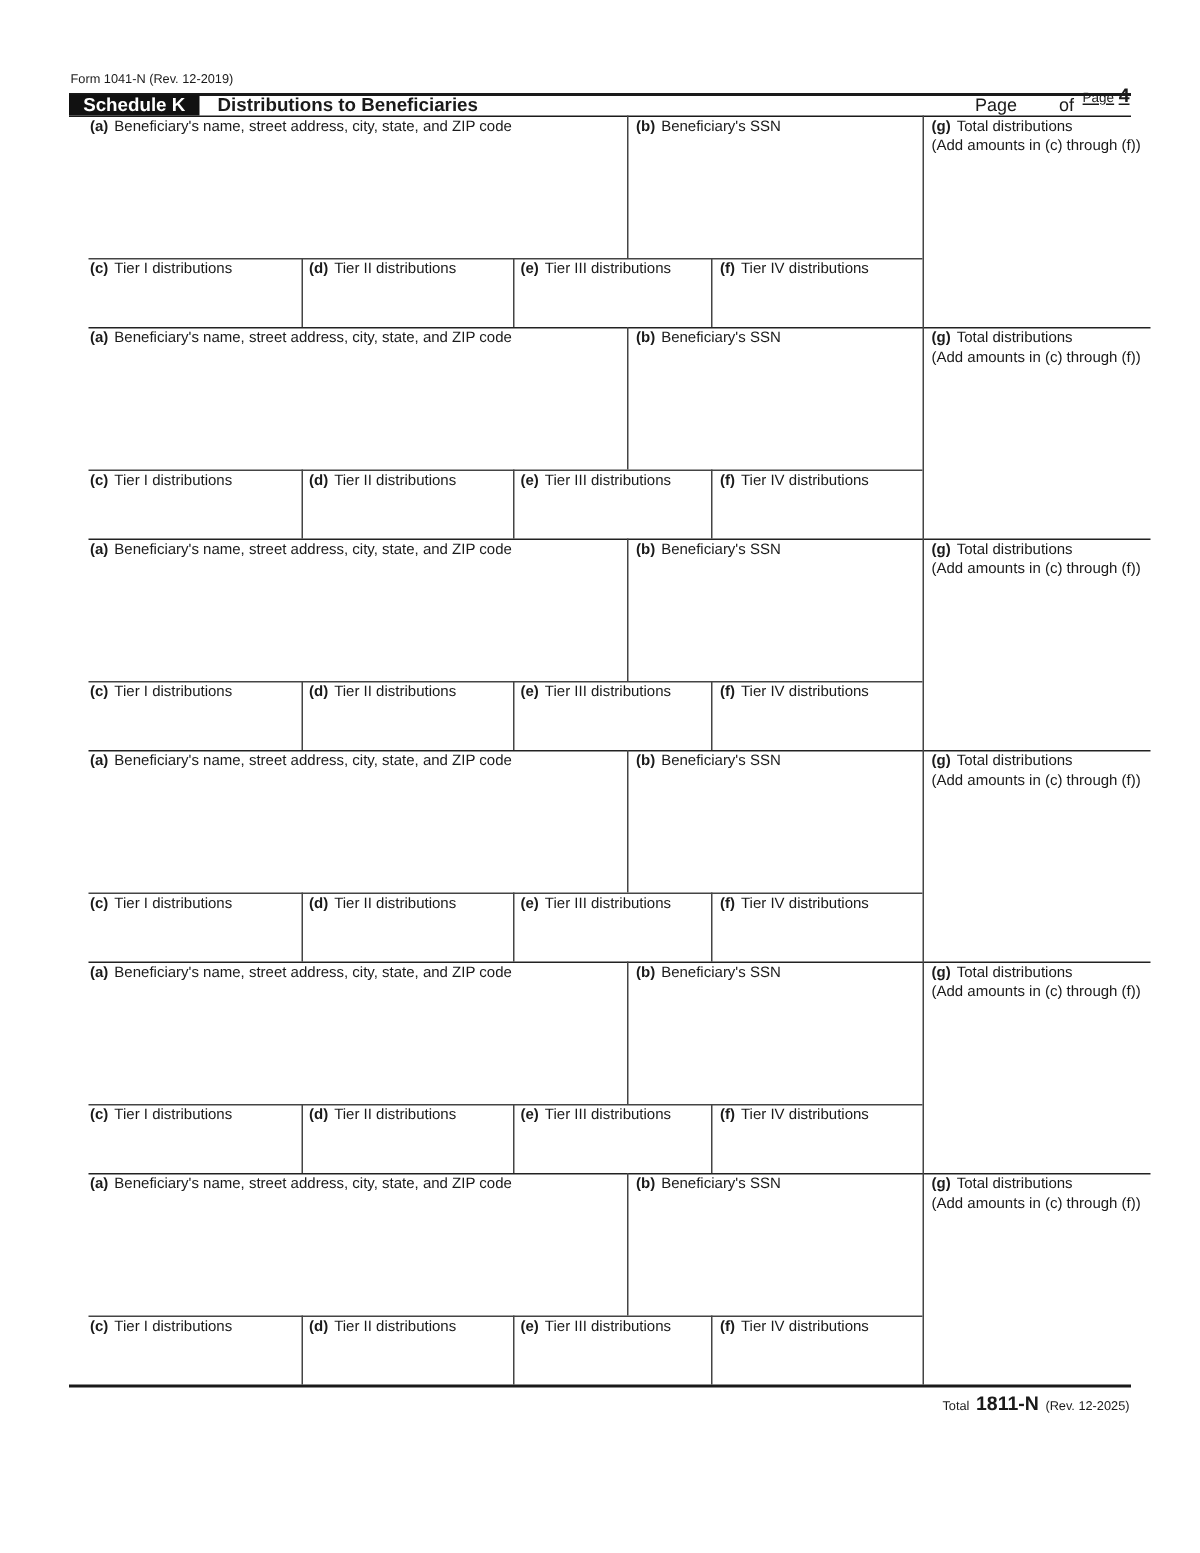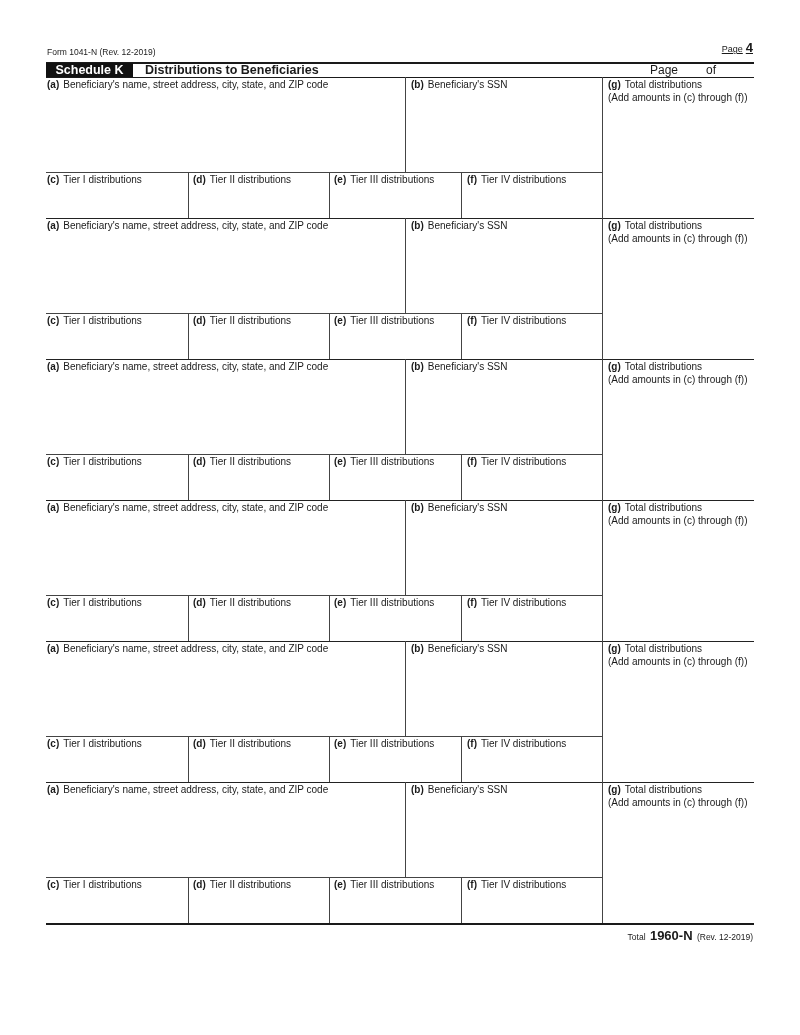--- a/index.html
+++ b/index.html
@@ -1,27 +1,27 @@
 <!DOCTYPE html>
 <html><head>
 <meta charset="utf-8">
 <style>
   html, body { margin: 0; padding: 0; background: #ffffff; }
   body { width: 800px; height: 1035px; position: relative; font-family: "Liberation Sans", sans-serif; color: #1a1a1a; overflow: hidden; }
   .top-form-id { position: absolute; left: 47px; top: 47px; font-size: 8.5px; }
-  .top-page { position: absolute; right: 47px; top: 40px; font-size: 9px; text-decoration: underline; }
+  .top-page { position: absolute; right: 47px; top: 56px; font-size: 9px; text-decoration: underline; }
   .top-page b { font-size: 13px; margin-left: 3px; }
   .header-rule { position: absolute; left: 46px; width: 708px; top: 62px; height: 0; border-top: 2px solid #1a1a1a; }
   .sched-box { position: absolute; left: 46px; top: 63px; width: 87px; height: 14px; background: #111; color: #fff; font-weight: bold; font-size: 12.5px; line-height: 14px; text-align: center; }
   .sched-title { position: absolute; left: 145px; top: 63px; font-weight: bold; font-size: 12.5px; line-height: 14px; }
   .page-of { position: absolute; left: 650px; top: 63px; font-size: 12px; line-height: 14px; }
   .page-of span + span { margin-left: 28px; }
   .header-bottom { position: absolute; left: 46px; width: 708px; top: 77px; border-top: 1px solid #1a1a1a; }
 
-  .block { position: absolute; left: 46px; width: 708px; height: 141px; text-decoration: underline; }
+  .block { position: absolute; left: 59px; width: 708px; height: 141px; text-decoration: underline; }
   .block .top-rule { position: absolute; left: 0; right: 0; top: 0; border-top: 1.3px solid #222; }
   .cell { position: absolute; font-size: 10px; line-height: 13px; }
   .cell b { font-weight: bold; margin-right: 4px; }
   .vline { position: absolute; border-left: 1px solid #444; }
   .hline { position: absolute; border-top: 1px solid #444; }
 
   .footer-rule { position: absolute; left: 46px; width: 708px; top: 923px; border-top: 2px solid #1a1a1a; }
   .footer-form { position: absolute; right: 47px; top: 928px; font-size: 8.5px; }
   .footer-form b { font-size: 13px; margin: 0 2px; }
 </style>
@@ -268,13 +268,13 @@
         <div></div>
       </div>
       <div class="cell" style="left:421px; top:96px; width:133px; height:44px;">
         <b>(f)</b><span>Tier IV distributions</span>
         <div></div>
       </div>
     </div>
   </div>
 
 <div class="footer-rule"></div>
-<div class="footer-form"><span>Total</span> <b>1960-N</b> <span>(Rev. 12-2019)</span></div>
+<div class="footer-form"><span>Total</span> <b>1811-N</b> <span>(Rev. 12-2025)</span></div>
 
 </body></html>

